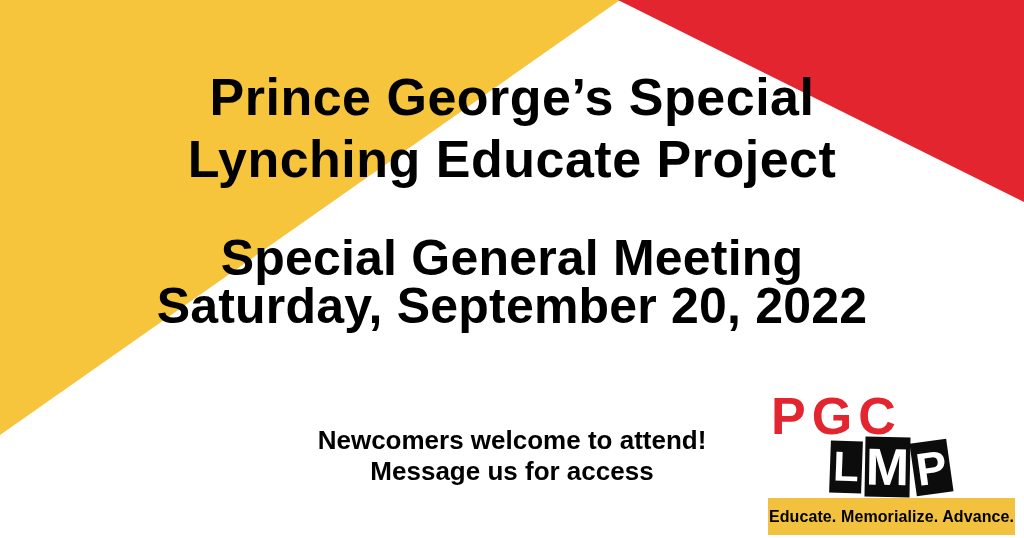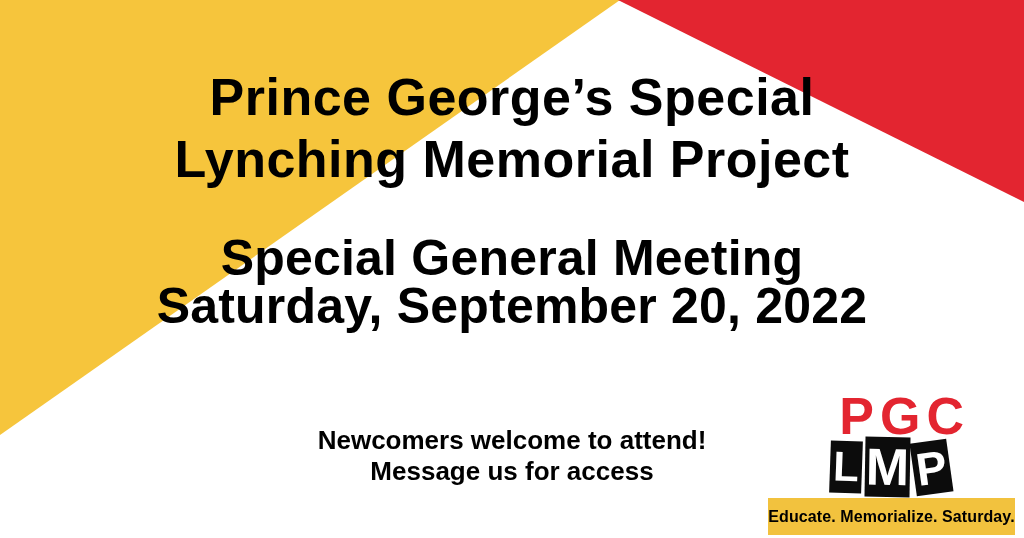--- a/index.html
+++ b/index.html
@@ -32,24 +32,24 @@
     letter-spacing: 0.2px;
   }
   .note-block {
     top: 425px;
     font-size: 26px;
     line-height: 31px;
   }
   
   .logo-acronym {
     position: absolute;
-    left: 720px;
+    left: 765px;
     top: 392px;
     width: 250px;
-    text-align: right;
+    text-align: left;
     font-size: 52px;
     line-height: 48px;
     font-weight: bold;
     letter-spacing: 6px;
     text-indent: 6px; 
   }
   .logo-tiles {
     position: absolute;
     left: 765px;
     top: 437px;
@@ -89,21 +89,21 @@
 
 <div class="flyer">
 
   <svg class="bg-shapes" viewBox="0 0 1024 538" xmlns="http://www.w3.org/2000/svg" aria-hidden="true">
     <polygon points="0,0 620,0 0,435" fill="#F6C53C"></polygon>
     <polygon points="618,0 1024,0 1024,202" fill="#E32530"></polygon>
   </svg>
 
   <div class="text-layer title-block">
     <div>Prince George’s Special</div>
-    <div>Lynching Memorial Project</div>
+    <div>Lynching Educate Project</div>
   </div>
 
   <div class="text-layer meeting-block">
     <div>Special General Meeting</div>
     <div>Saturday, September 20, 2022</div>
   </div>
 
   <div class="text-layer note-block">
     <div>Newcomers welcome to attend!</div>
     <div>Message us for access</div>
@@ -112,17 +112,17 @@
   <div>
     <div class="logo-acronym" style="color:#E32530;">PGC</div>
 
     <div class="logo-tiles">
       <span class="tile tile-l" style="background:#0C0C0C;">L</span>
       <span class="tile tile-m" style="background:#0C0C0C;">M</span>
       <span class="tile tile-p" style="background:#0C0C0C;">P</span>
     </div>
 
     <div class="logo-bar" style="background:#F2C23E; color:#000000;">
-      <span>Educate. Memorialize. Saturday.</span>
+      <span>Educate. Memorialize. Advance.</span>
     </div>
   </div>
 
 </div>
 
 </body></html>

